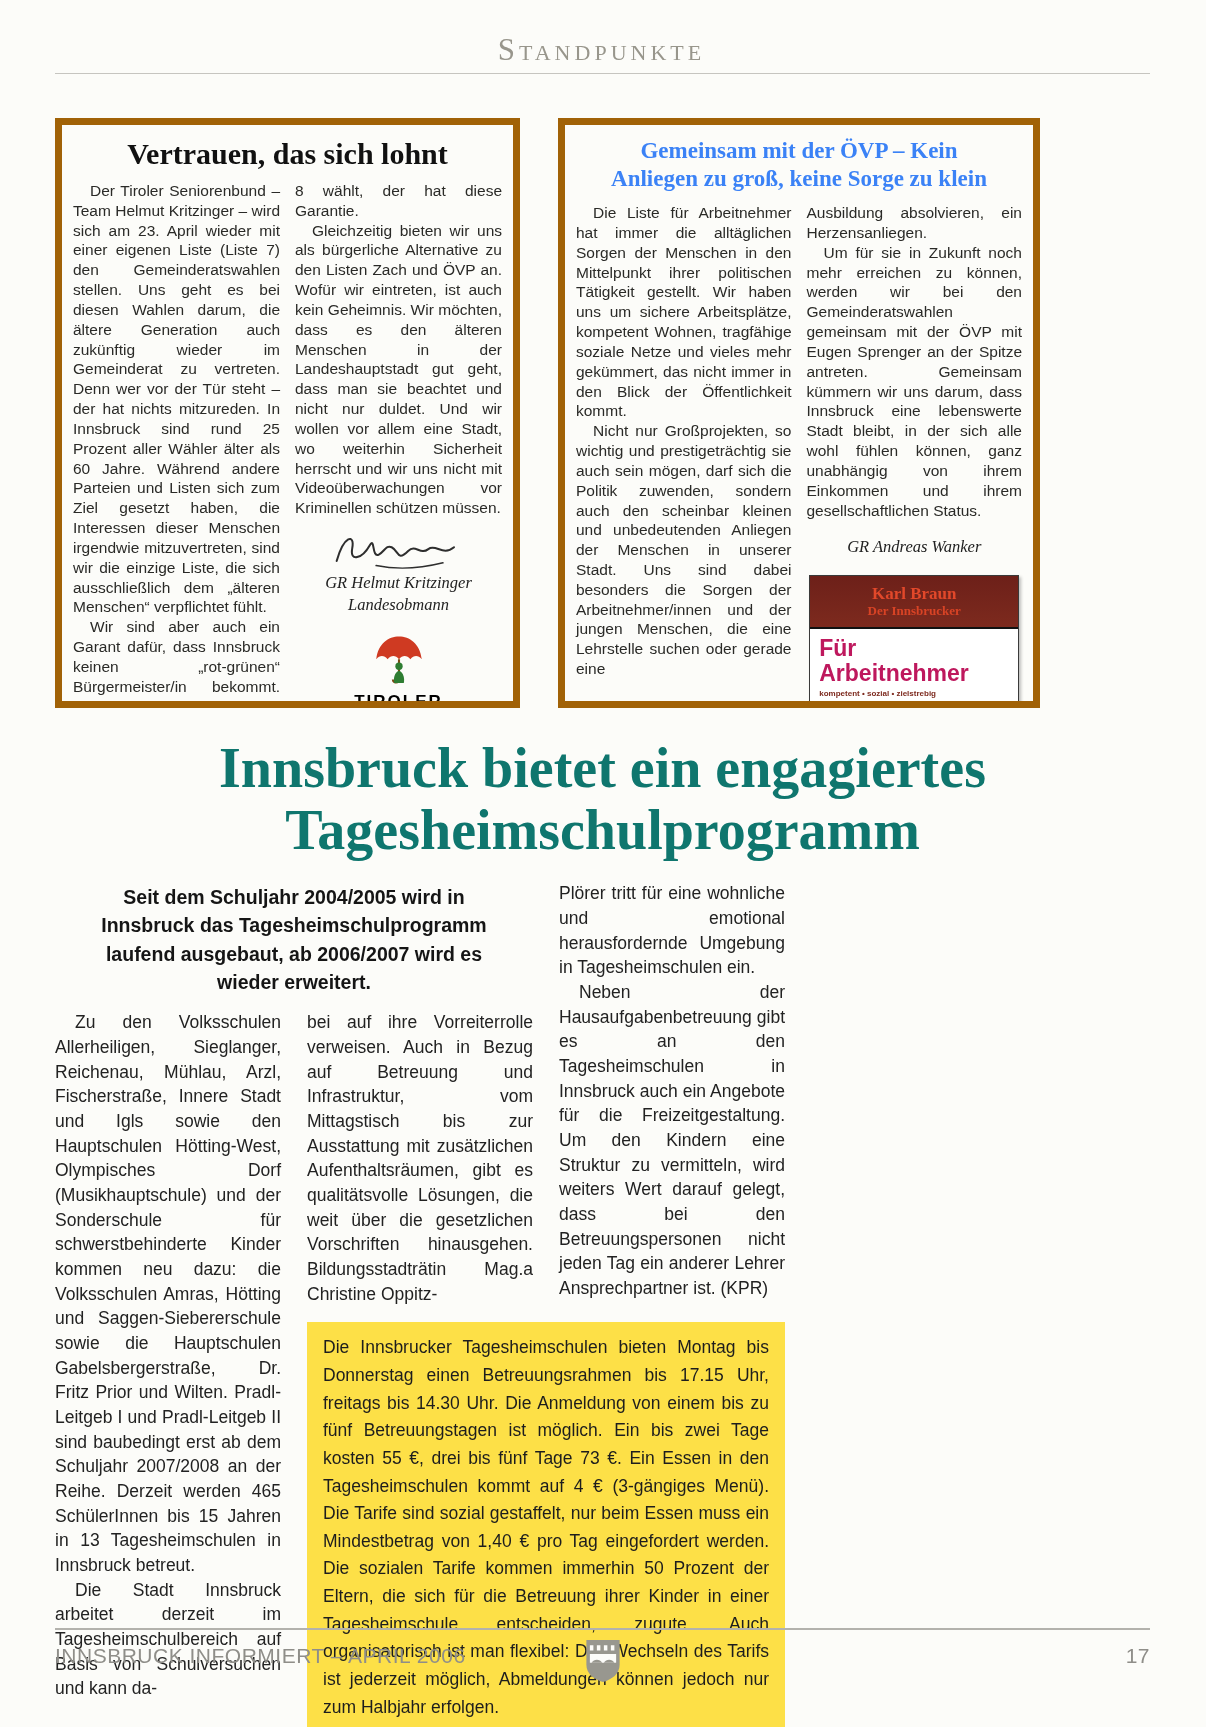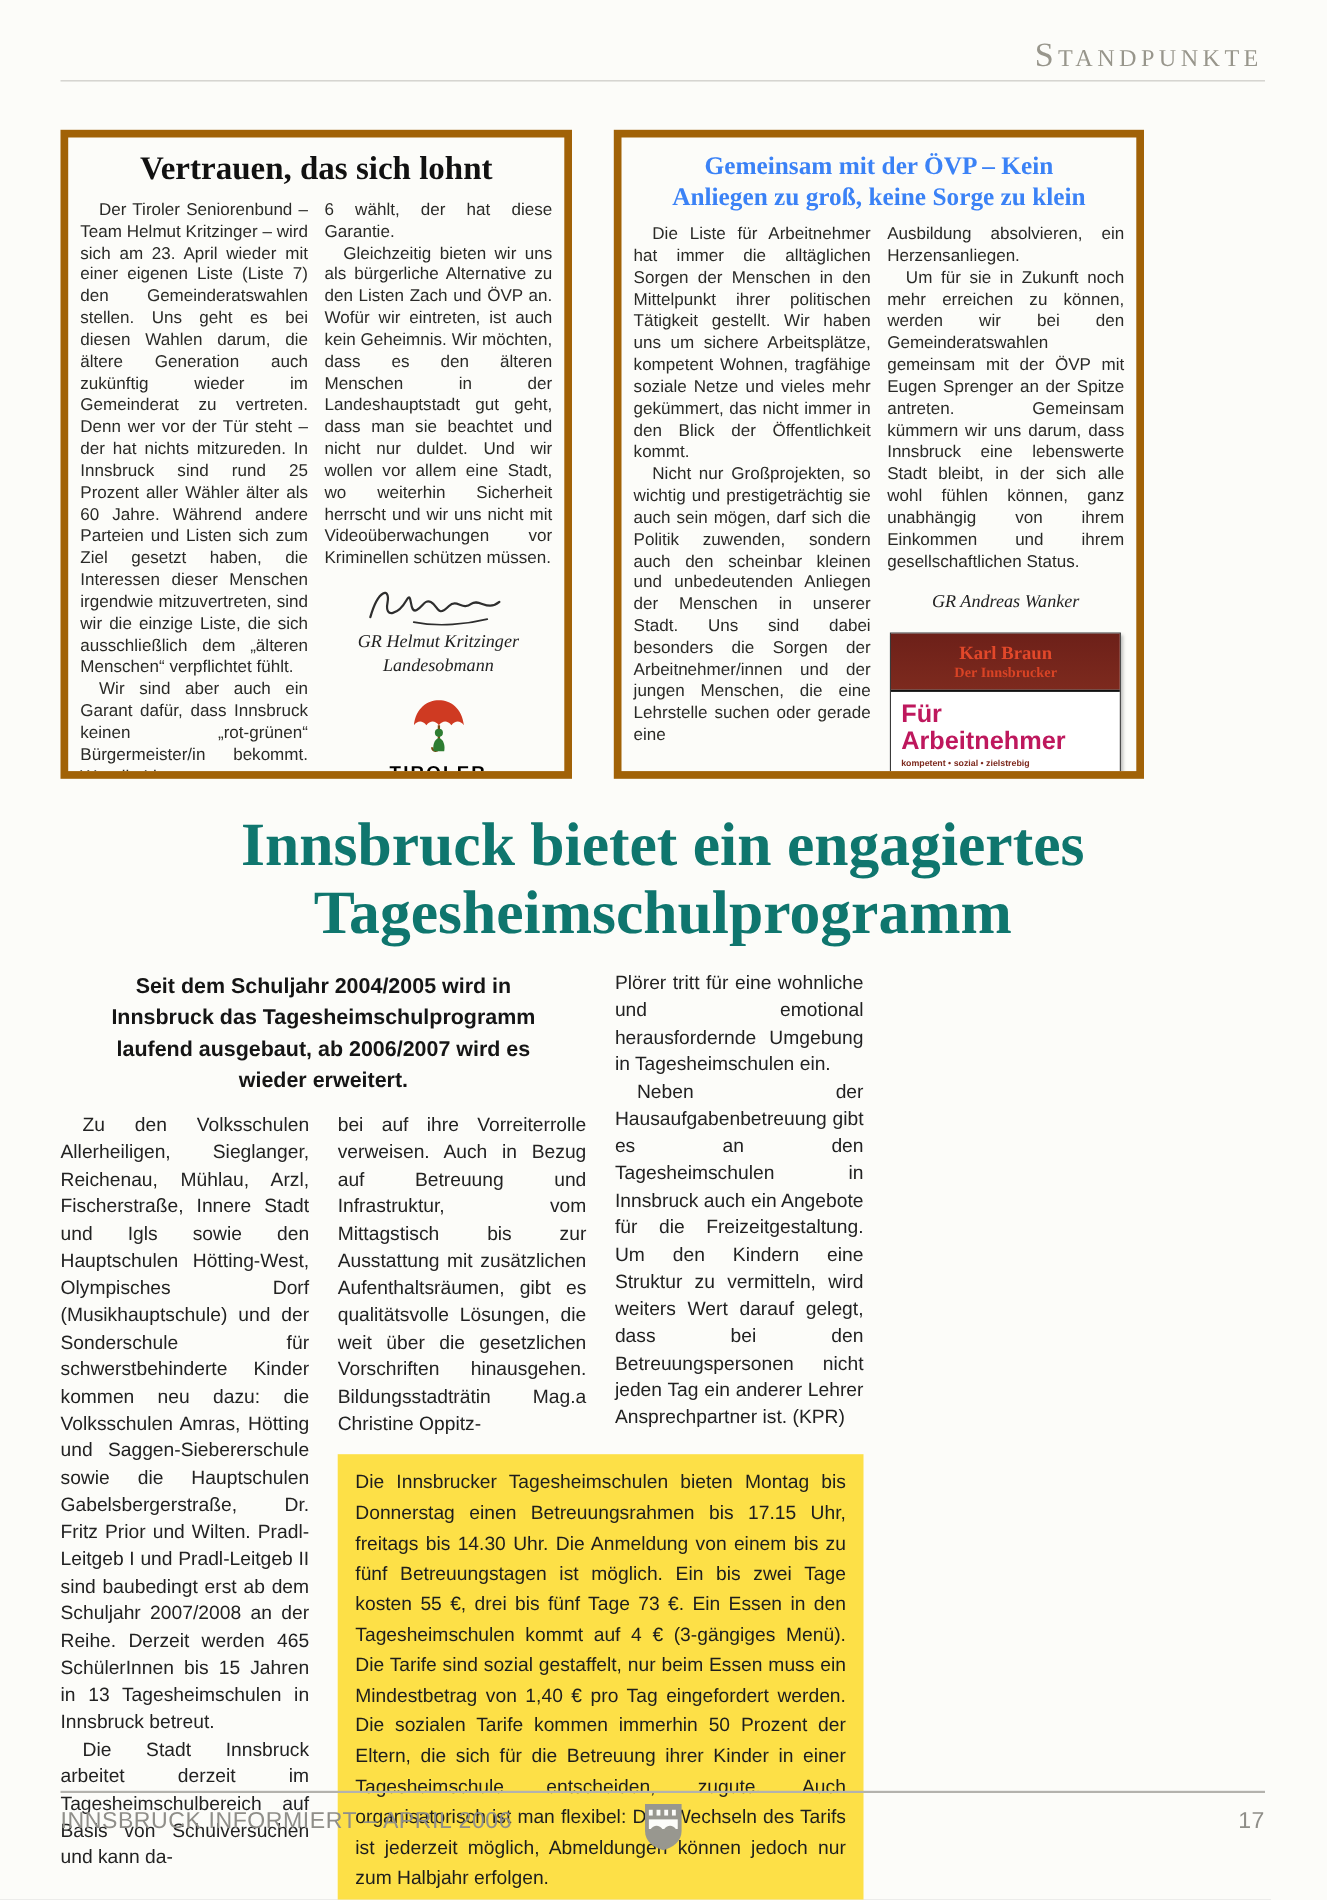--- a/index.html
+++ b/index.html
@@ -10,21 +10,21 @@
     background:#fcfcf9;
     box-sizing:border-box;
     padding:34px 56px 0 55px;
     font-family:"Liberation Sans", sans-serif;
     color:#1d1d1b;
     overflow:hidden;
   }
 
   
   .section-header {
-    text-align:right;
+    text-align:center;
     font-family:"Liberation Serif", serif;
     font-variant:small-caps;
     letter-spacing:4px;
     font-size:31px;
     color:#98968c;
     line-height:1;
     padding-right:2px;
   }
   .header-rule { border-bottom:1.5px solid #c6c5c0; margin-top:8px; }
 
@@ -170,21 +170,21 @@
   <div class="boxes-row">
 
     <div class="opinion-box box-left">
       <div class="box-title">Vertrauen, das sich lohnt</div>
       <div class="box-cols">
         <div class="box-col">
           <p class="ind">Der Tiroler Seniorenbund – Team Helmut Kritzinger – wird sich am 23. April wieder mit einer eigenen Liste (Liste 7) den Gemeinderatswahlen stellen. Uns geht es bei diesen Wahlen darum, die ältere Generation auch zukünftig wieder im Gemeinderat zu vertreten. Denn wer vor der Tür steht – der hat nichts mitzureden. In Innsbruck sind rund 25 Prozent aller Wähler älter als 60 Jahre. Während andere Parteien und Listen sich zum Ziel gesetzt haben, die Interessen dieser Menschen irgendwie mitzuvertreten, sind wir die einzige Liste, die sich ausschließlich dem „älteren Menschen“ verpflichtet fühlt.</p>
           <p class="ind">Wir sind aber auch ein Garant dafür, dass Innsbruck keinen „rot-grünen“ Bürgermeister/in bekommt. Wer die Liste</p>
         </div>
         <div class="box-col">
-          <p>6 wählt, der hat diese Garantie.</p>
+          <p>8 wählt, der hat diese Garantie.</p>
           <p class="ind">Gleichzeitig bieten wir uns als bürgerliche Alternative zu den Listen Zach und ÖVP an. Wofür wir eintreten, ist auch kein Geheimnis. Wir möchten, dass es den älteren Menschen in der Landeshauptstadt gut geht, dass man sie beachtet und nicht nur duldet. Und wir wollen vor allem eine Stadt, wo weiterhin Sicherheit herrscht und wir uns nicht mit Videoüberwachungen vor Kriminellen schützen müssen.</p>
 
           <div class="signature-wrap">
             <svg class="signature-svg" width="150" height="44" viewBox="0 0 160 48">
               <path d="M12,36 C20,8 32,6 29,22 C26,38 40,33 48,19 C54,9 50,33 58,29 C64,26 66,18 72,21 C80,25 78,37 90,25 C98,17 103,30 112,23 C120,17 128,31 140,21" fill="none" stroke="#2e2e2e" stroke-width="2.2" stroke-linecap="round"></path>
               <path d="M55,41 C80,46 108,43 128,38" fill="none" stroke="#2e2e2e" stroke-width="1.6" stroke-linecap="round"></path>
             </svg>
             <div class="sig-name">GR Helmut Kritzinger</div>
             <div class="sig-role">Landesobmann</div>
           </div>

